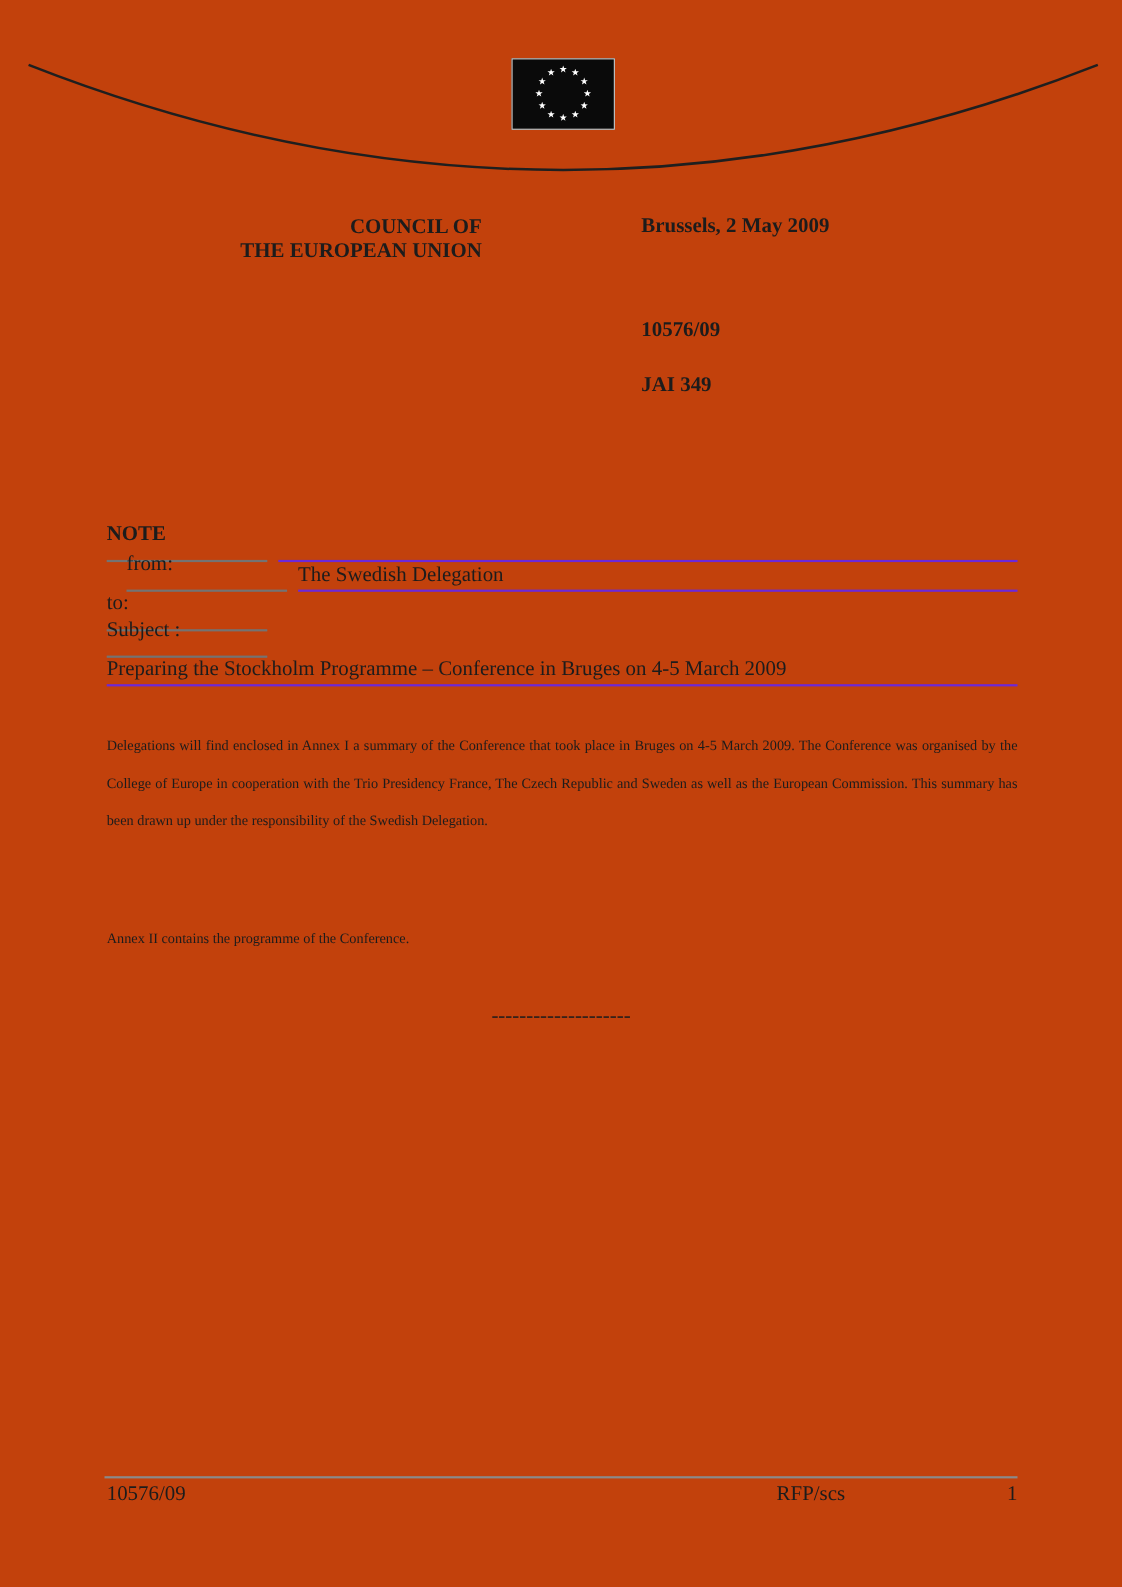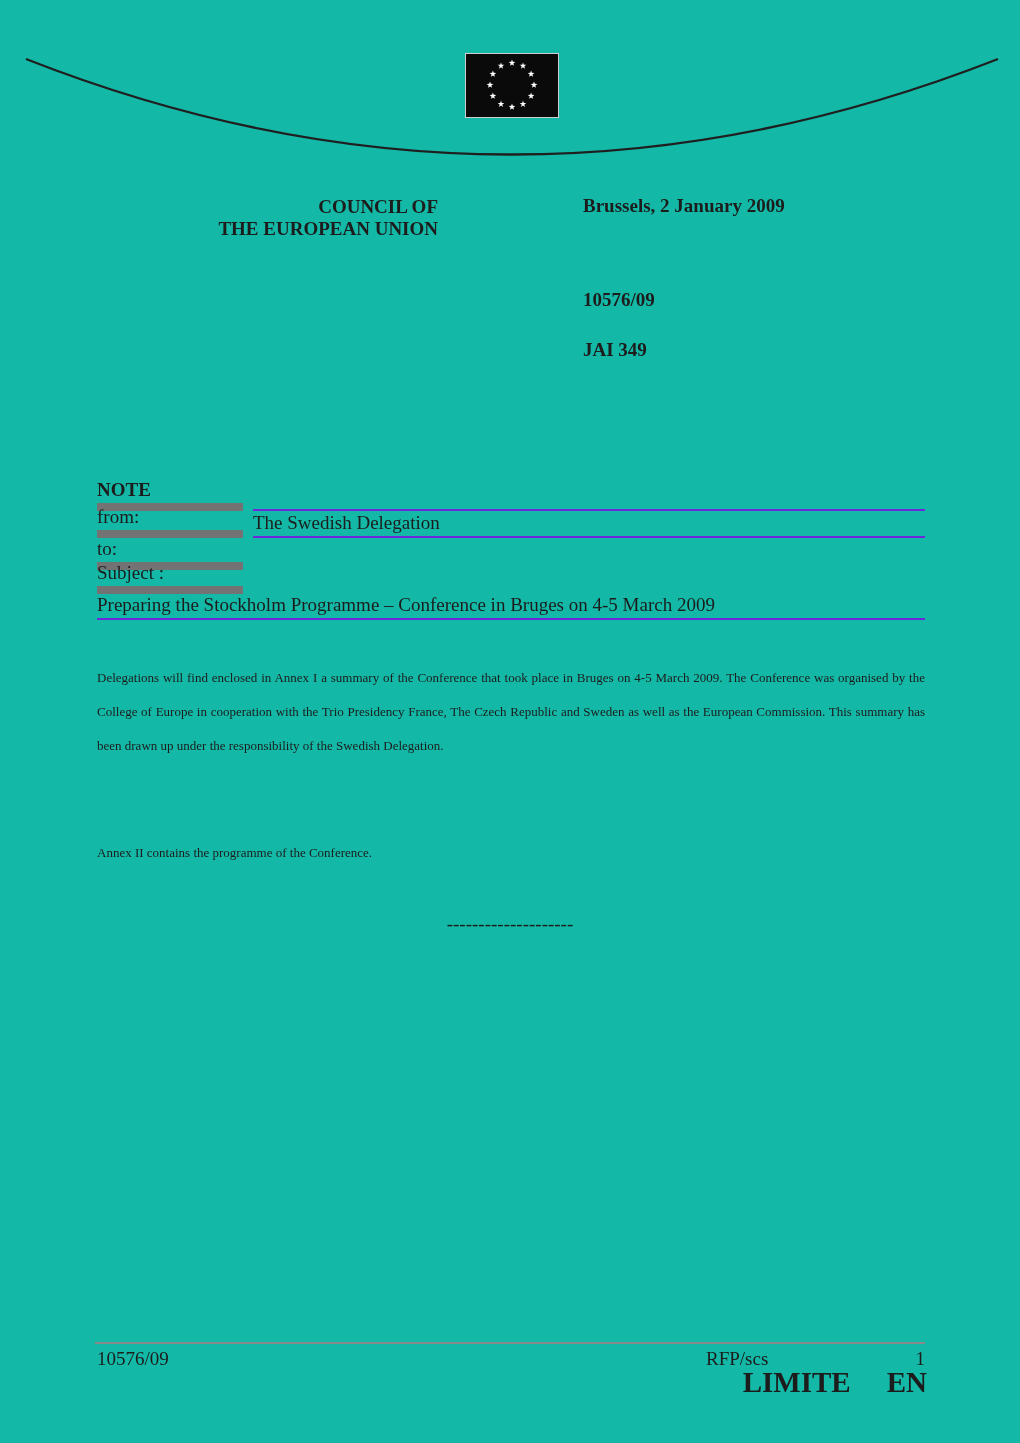--- a/index.html
+++ b/index.html
@@ -1,20 +1,20 @@
 <!DOCTYPE html>
 <html><head>
 <meta charset="utf-8">
 <style>
   html, body { margin: 0; padding: 0; background: #ffffff; }
   .page {
     position: relative;
     width: 1020px;
     height: 1443px;
-    background: #14b8a6;
+    background: #c2410c;
     font-family: "Liberation Serif", "DejaVu Serif", serif;
     color: #1c1c1c;
     overflow: hidden;
   }
 
   
   .top-curve {
     position: absolute;
     left: 0; top: 40px;
     width: 1020px; height: 160px;
@@ -63,36 +63,36 @@
 
   
   .note-table {
     position: absolute;
     left: 97px; top: 487px; width: 828px;
     font-size: 19px;
   }
   .nt-row { display: flex; }
   .nt-c1 {
     width: 146px;
-    border-bottom: 8px solid #737373;
+    border-bottom: 2px solid #737373;
     display: flex; align-items: flex-end;
-    padding-bottom: 2px;
+    padding-bottom: 12px;
     box-sizing: border-box;
   }
   .nt-sp { width: 10px; }
   .nt-c2 {
     flex: 1;
     border-bottom: 2px solid #6d28d9;
     display: flex; align-items: flex-end;
     padding-bottom: 2px;
     box-sizing: border-box;
     white-space: nowrap;
   }
   .nt-title-row { height: 24px; }
-  .nt-from-row  { height: 27px; }
+  .nt-from-row  { height: 27px; margin-left: 18px; }
   .nt-to-row    { height: 24px; flex-direction: column; }
   .nt-subj-row  { height: 26px; flex-direction: column; }
   .nt-title { font-weight: 700; }
 
   
   .para {
     position: absolute;
     left: 97px; width: 828px;
     font-size: 13px;
     line-height: 34px;
@@ -167,21 +167,21 @@
       <use href="#st" x="57" y="50.1"></use>
       <use href="#st" x="65.1" y="42"></use>
     </svg>
   </div>
 
   <div class="institution">
     <div>COUNCIL OF</div>
     <div>THE EUROPEAN UNION</div>
   </div>
 
-  <div class="place-date">Brussels, 2 January 2009</div>
+  <div class="place-date">Brussels, 2 May 2009</div>
   <div class="doc-number">10576/09</div>
   <div class="doc-code">JAI 349</div>
 
   <div class="note-table">
     <div class="nt-row nt-title-row">
       <div class="nt-c1 nt-title">NOTE</div>
       <div class="nt-sp"></div>
       <div class="nt-c2"></div>
     </div>
     <div class="nt-row nt-from-row">
@@ -202,17 +202,14 @@
 
   <p class="para para-1">Delegations will find enclosed in Annex I a summary of the Conference that took place in Bruges on 4-5 March 2009. The Conference was organised by the College of Europe in cooperation with the Trio Presidency France, The Czech Republic and Sweden as well as the European Commission. This summary has been drawn up under the responsibility of the Swedish Delegation.</p>
   <p class="para para-2">Annex II contains the programme of the Conference.</p>
 
   <div class="separator">--------------------</div>
 
   <div class="footer-rule"></div>
   <div class="footer-doc">10576/09</div>
   <div class="footer-drafter">RFP/scs</div>
   <div class="footer-page">1</div>
-  <div class="footer-class">
-    <span>LIMITE</span><span class="lang-gap"></span><span>EN</span>
-  </div>
 
 </div>
 
 </body></html>

